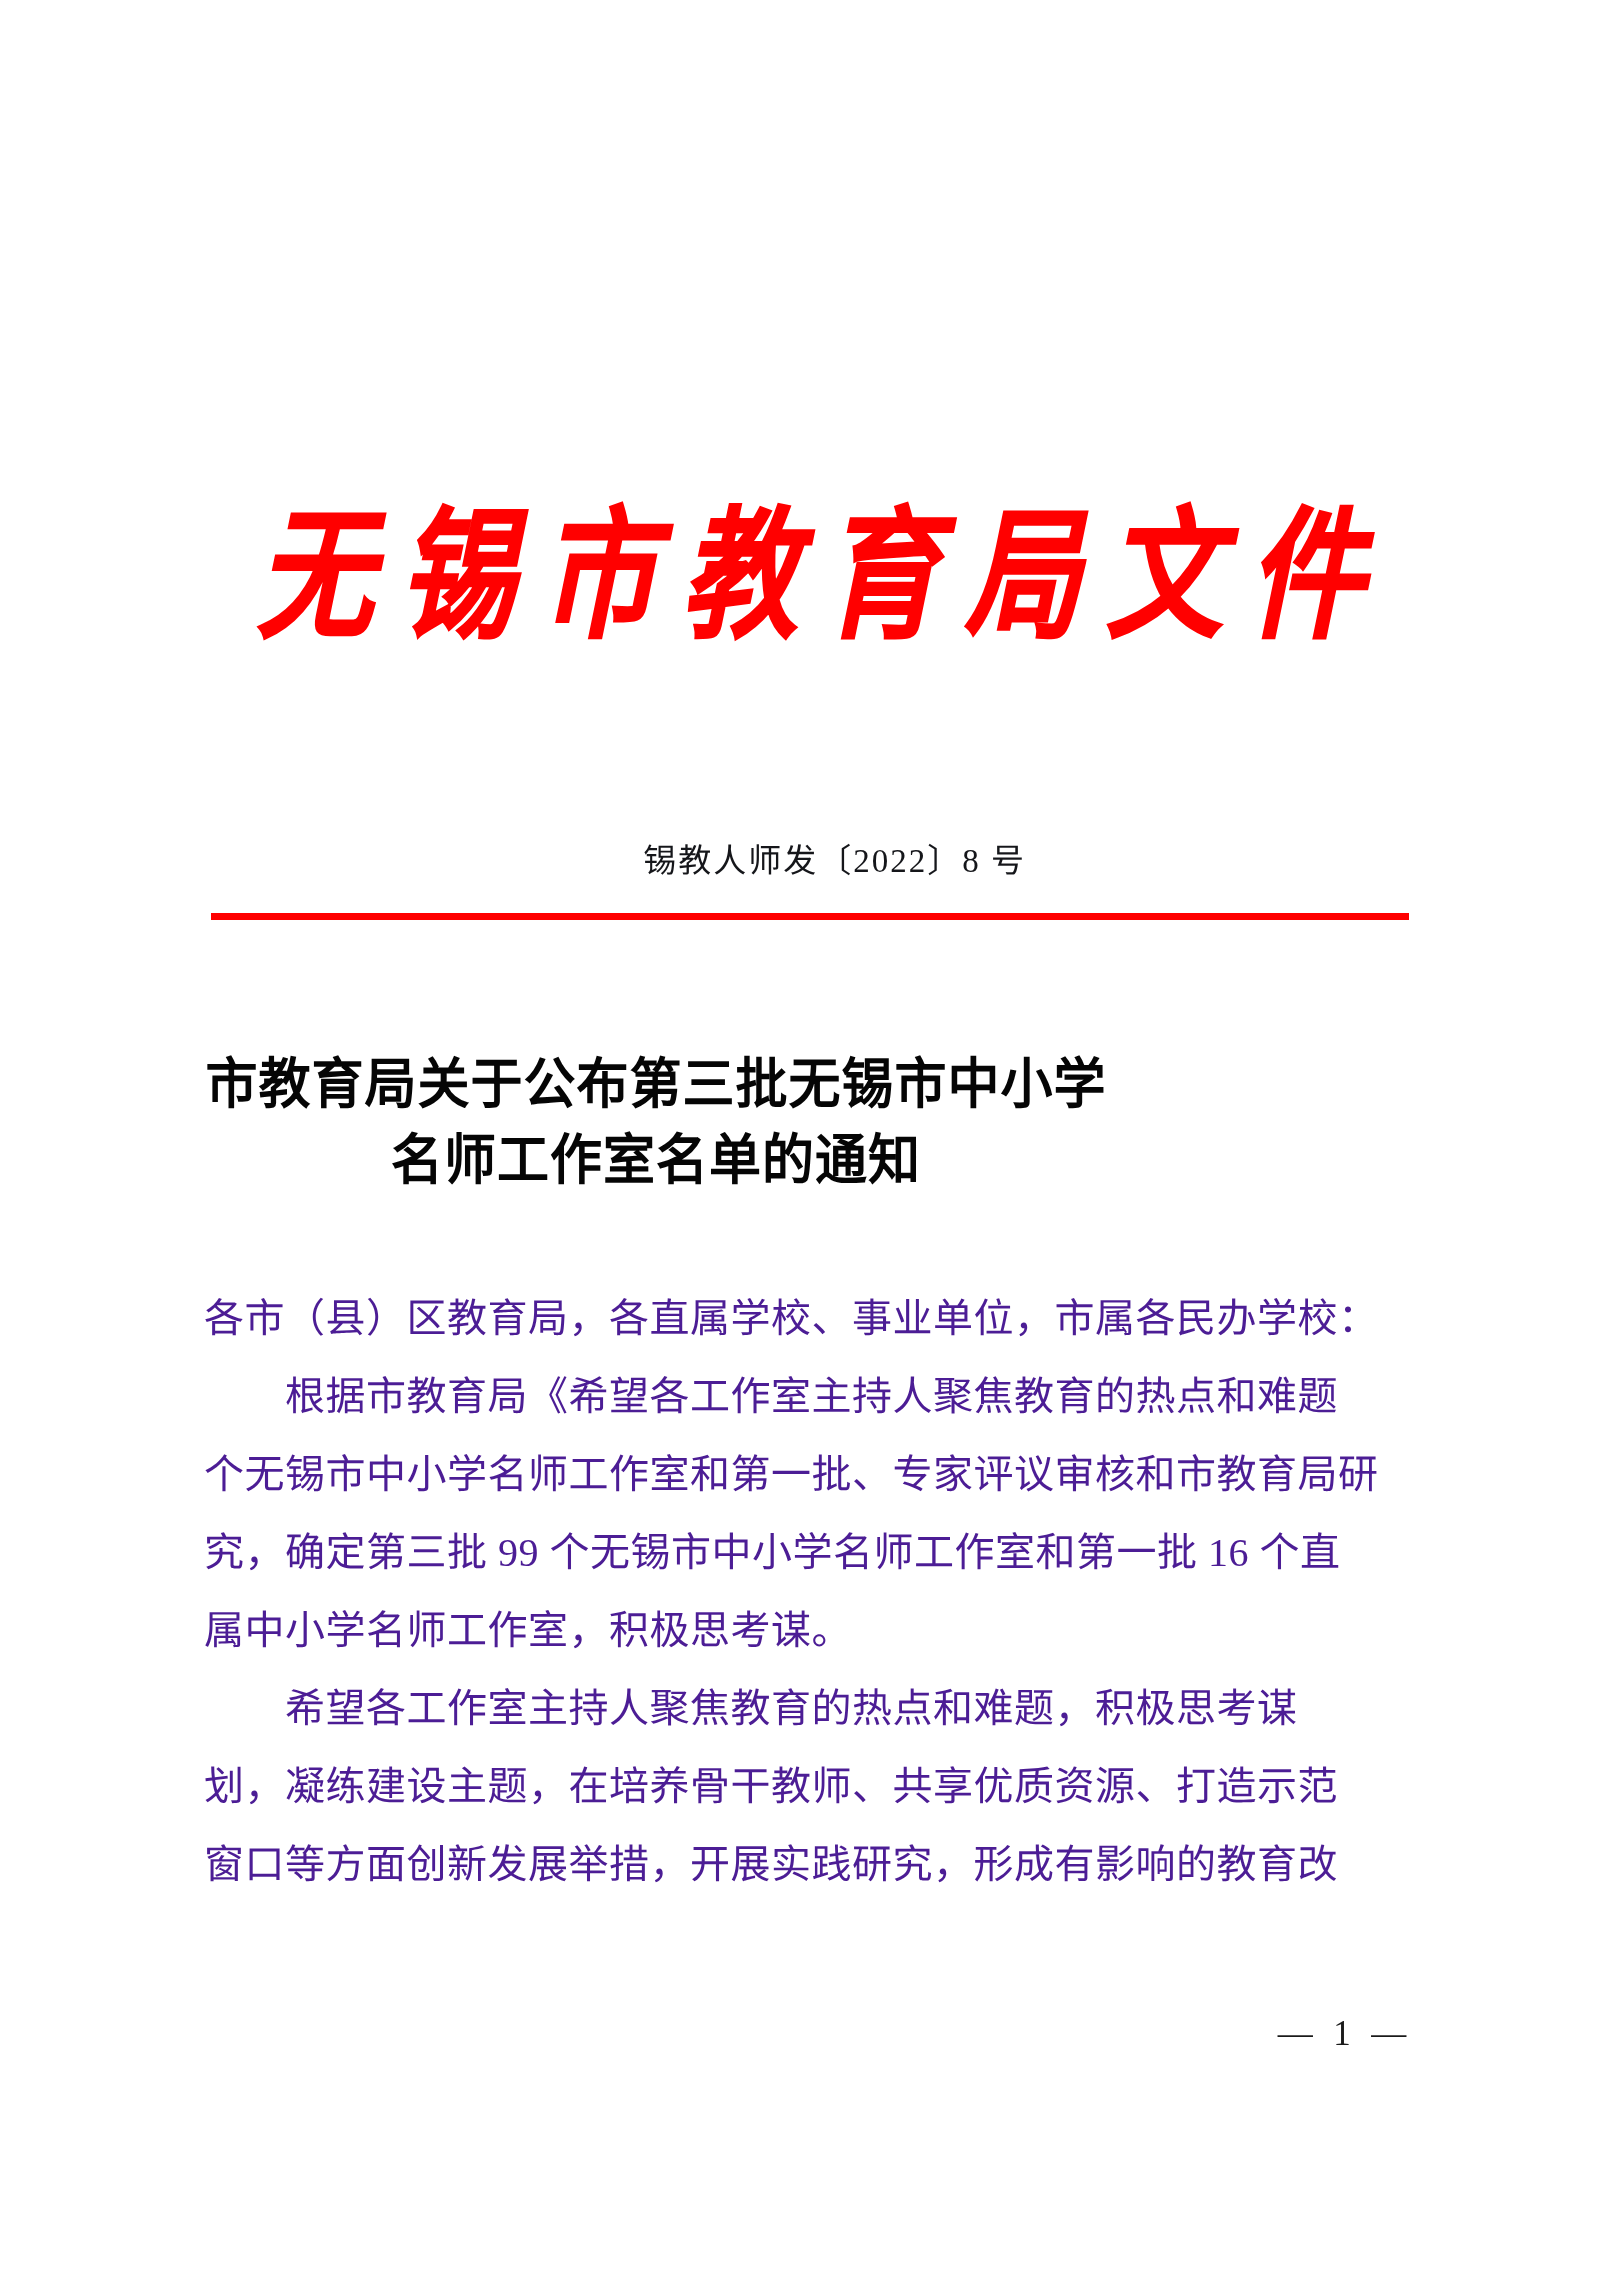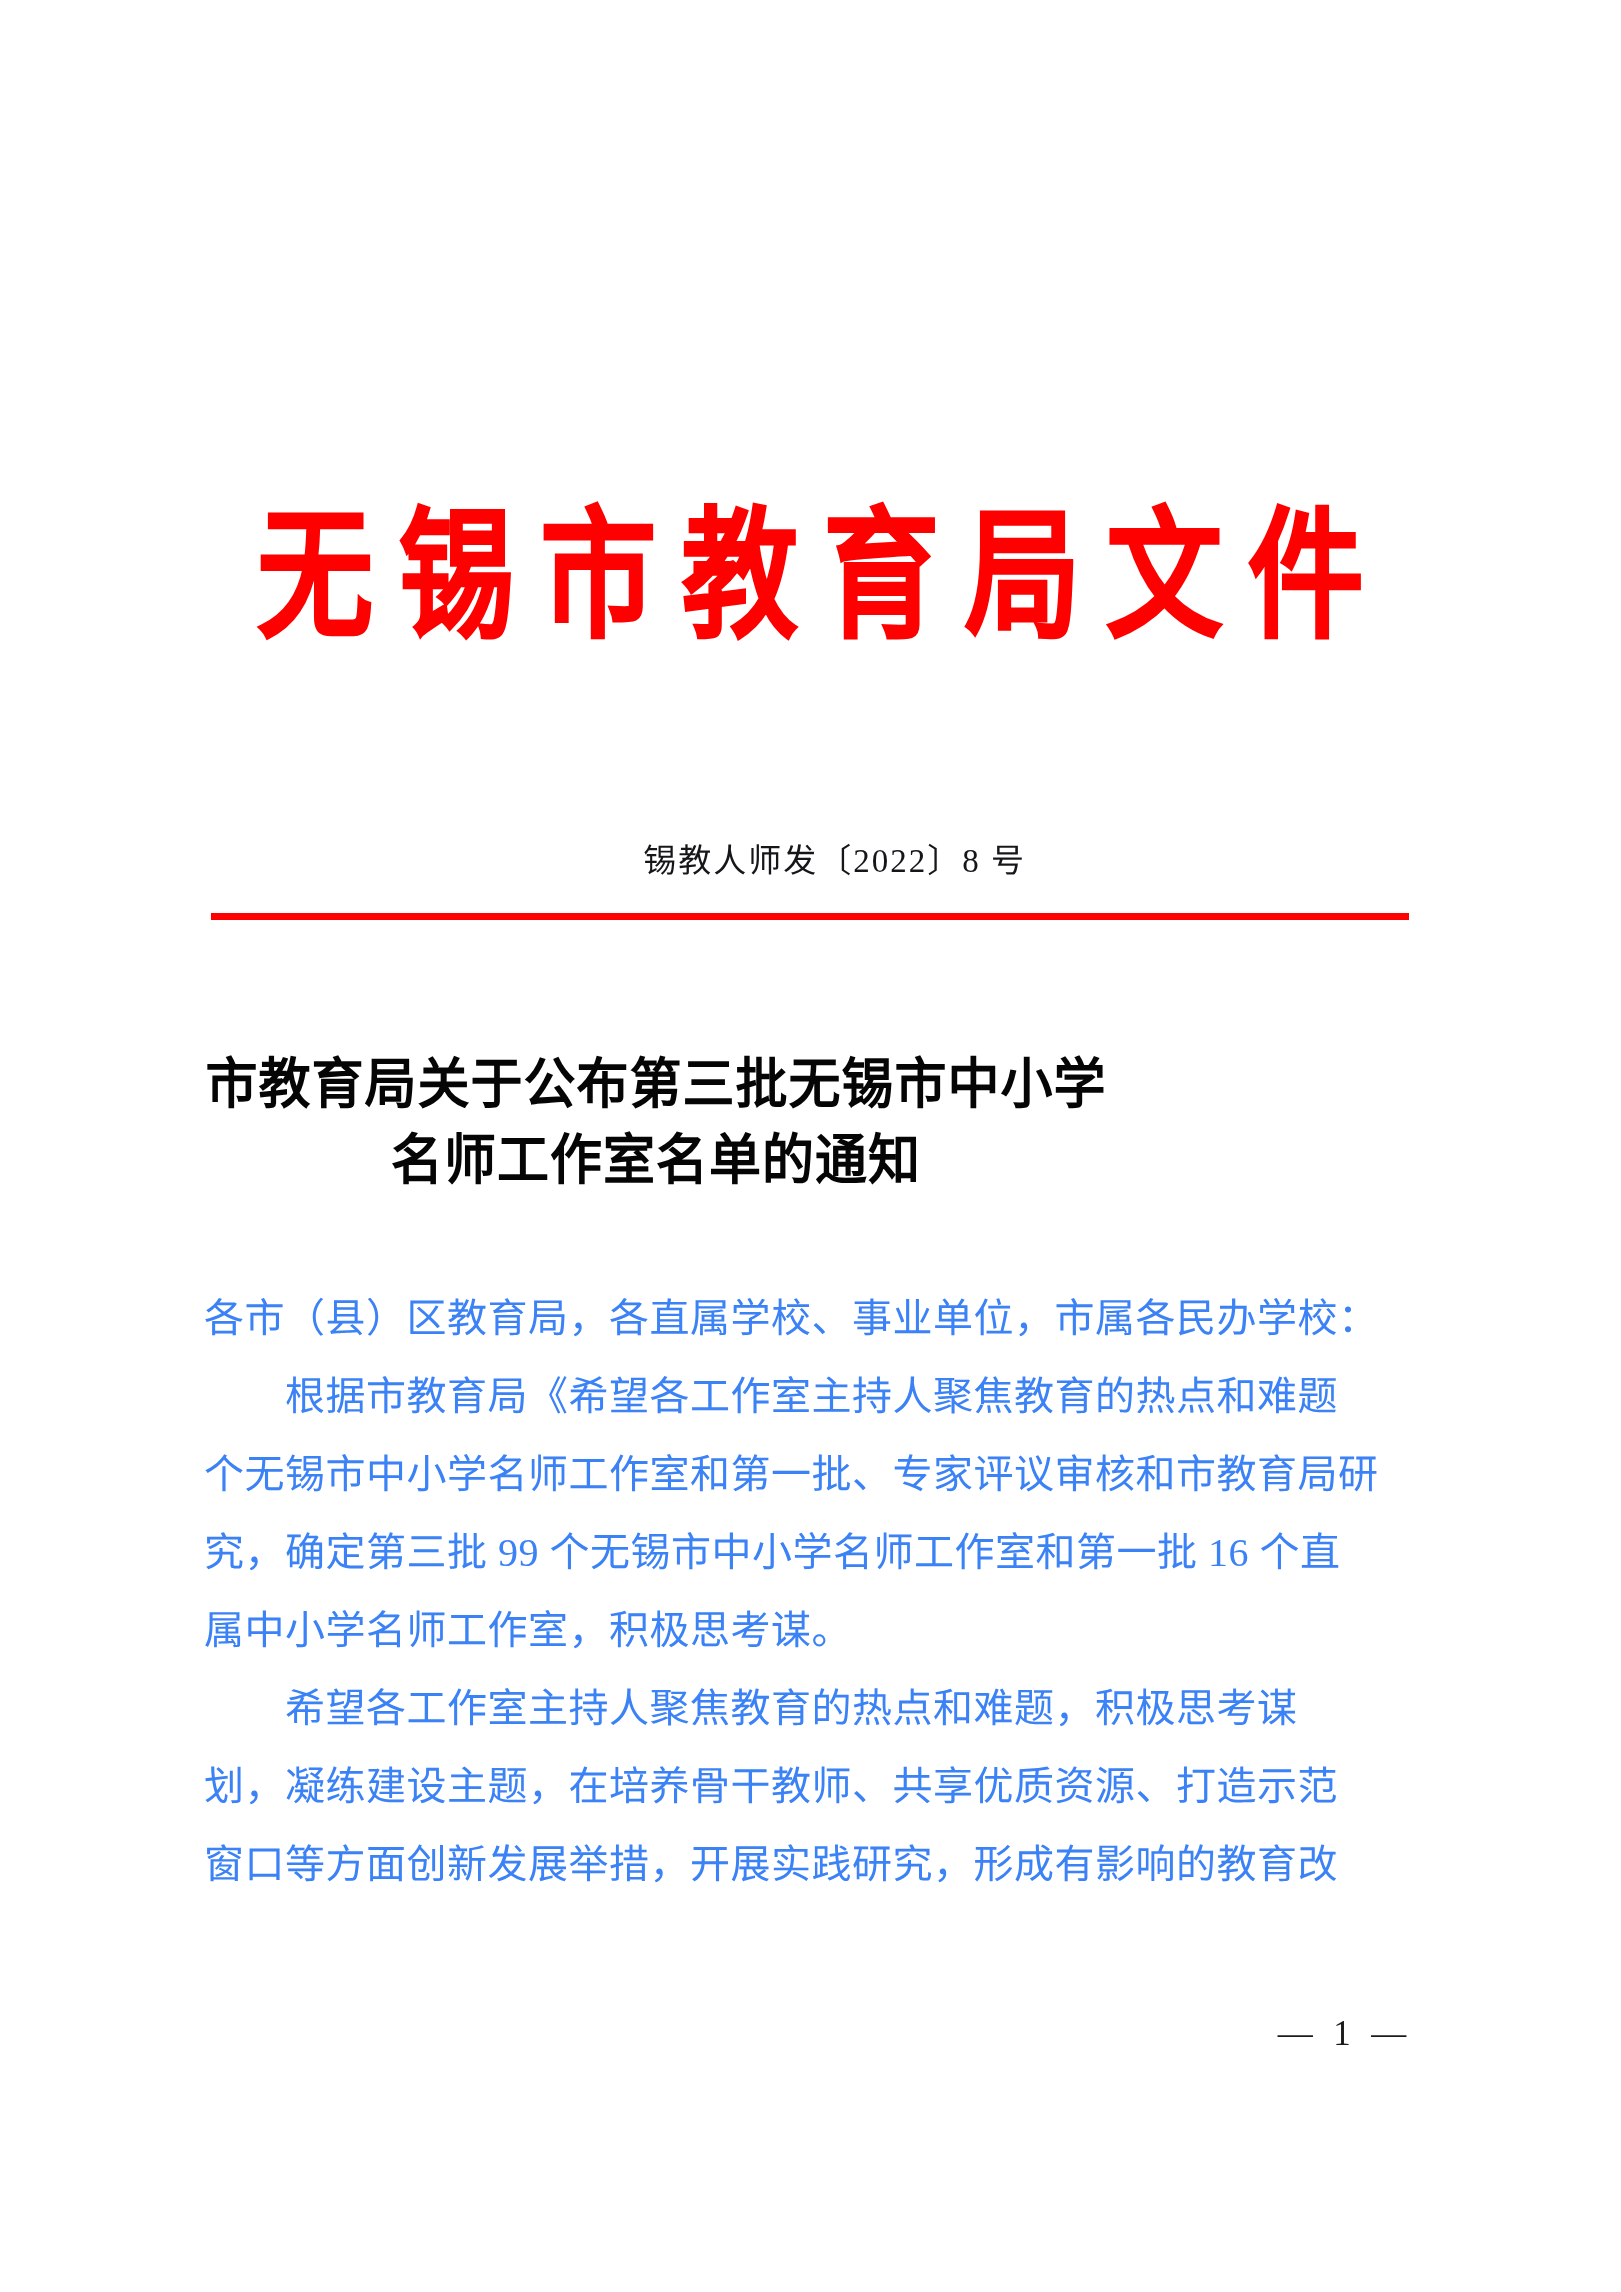--- a/index.html
+++ b/index.html
@@ -20,20 +20,21 @@
     color: #1a1a1a;
   }
 
   
   .masthead {
     position: absolute;
     left: 0;
     top: 510px;
     width: 1621px;
     text-align: center;
+    font-style: italic;
   }
 
   .masthead-title {
     display: inline-block;
     color: #ff0000;
     font-family: "Liberation Serif", "DejaVu Serif", serif;
     font-weight: bold;
     font-size: 116px;
     line-height: 1.18;
     letter-spacing: 25.5px;
@@ -100,21 +101,21 @@
     left: 204px;
     top: 1280px;
     width: 1220px;
   }
 
   .body-line {
     display: block;
     font-size: 40px;
     line-height: 78px;
     letter-spacing: 0.5px;
-    color: #3b82f6;
+    color: #4c1d95;
     white-space: nowrap;
     text-align: justify;
   }
 
   
   .page-footer {
     position: absolute;
     left: 204px;
     top: 2014px;
     width: 1220px;

